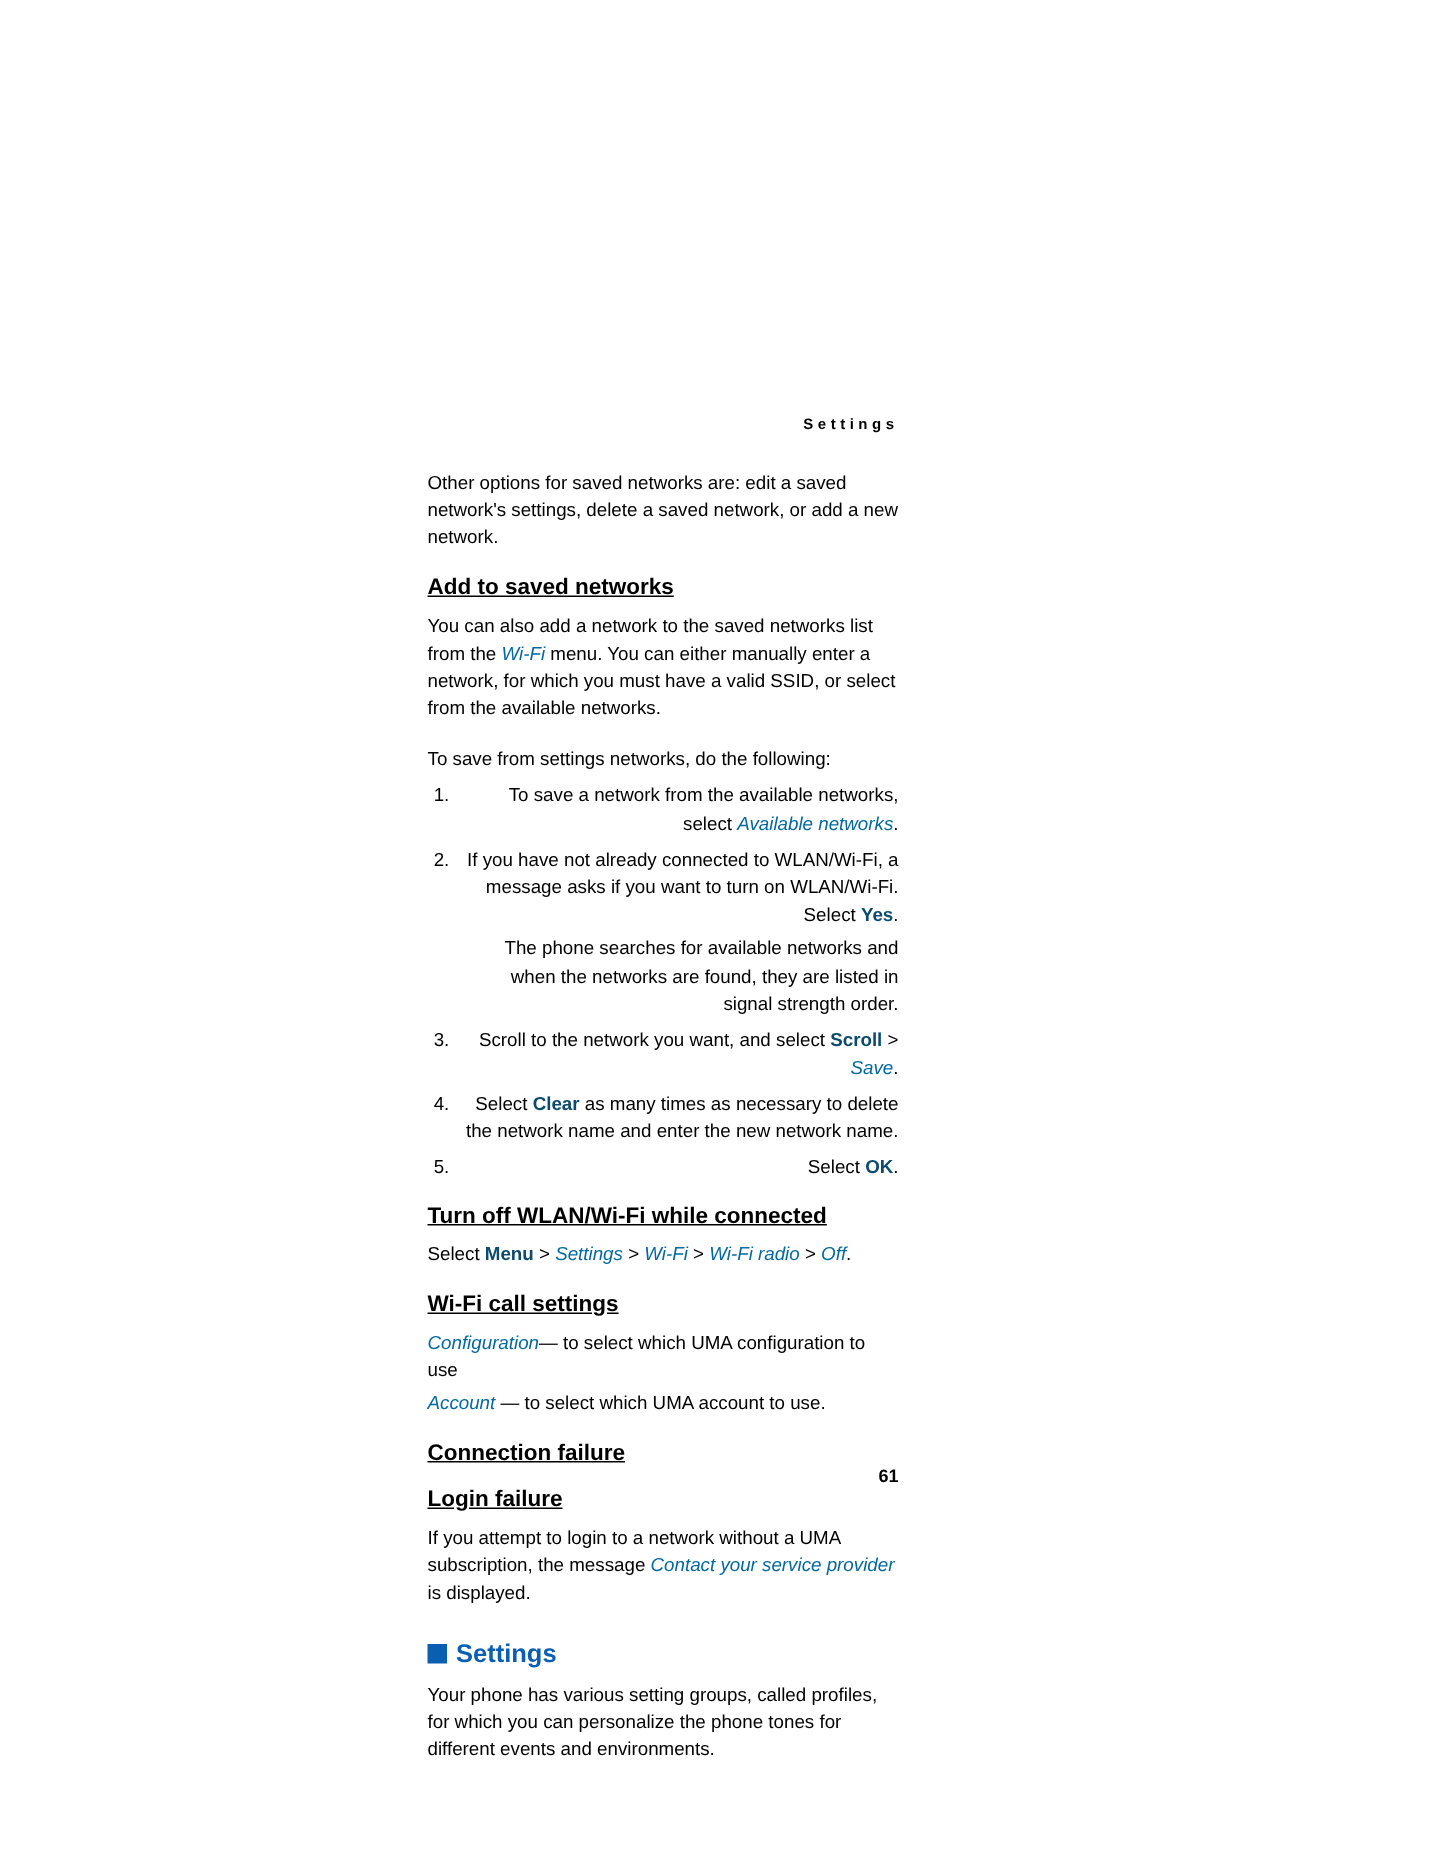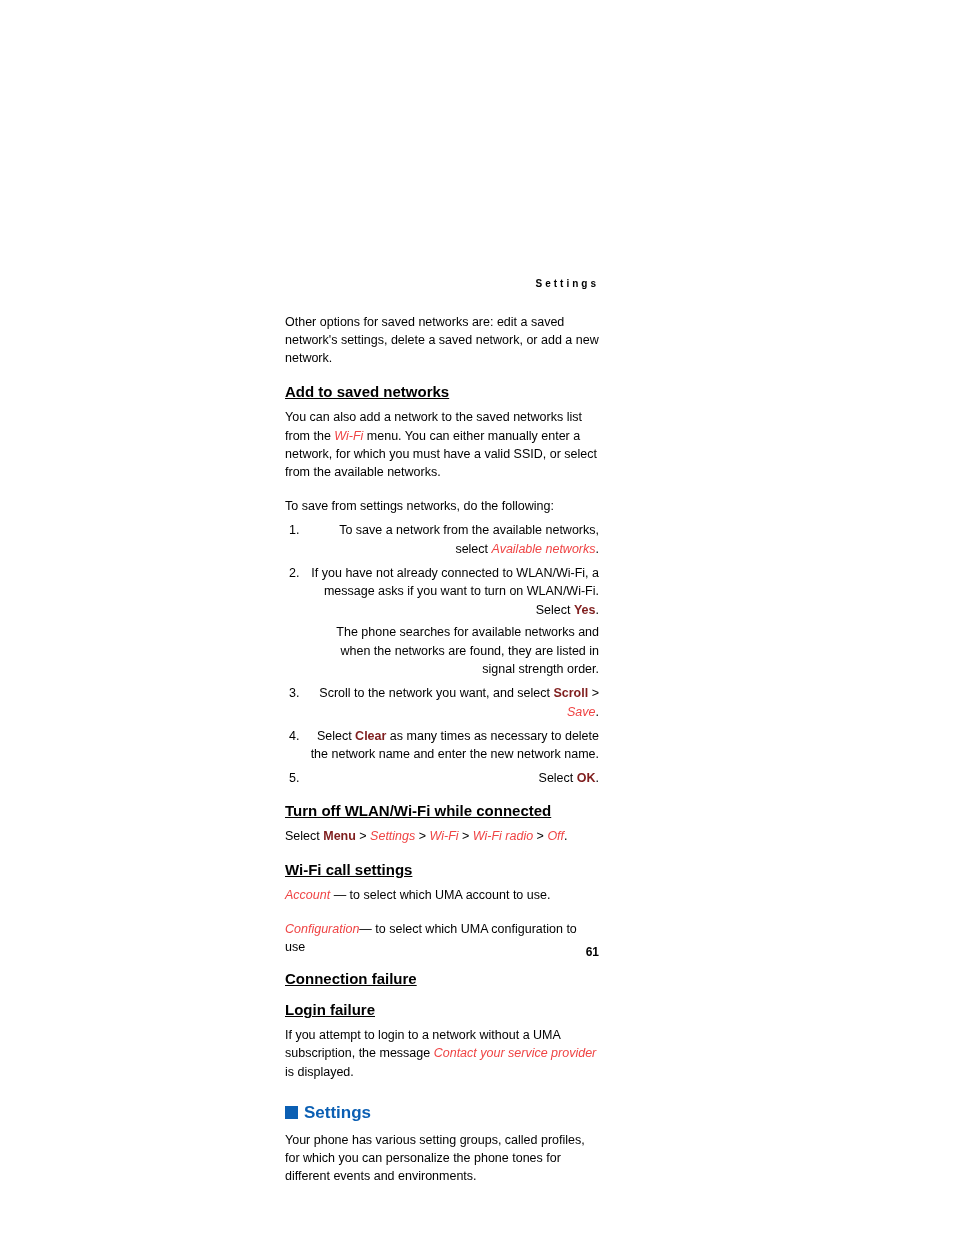--- a/index.html
+++ b/index.html
@@ -44,46 +44,46 @@
     }
     .major-heading .square {
       display: inline-block;
       width: 13px;
       height: 13px;
       background: #0b5fb3;
       margin-right: 6px;
       vertical-align: -1px;
     }
     .term {
-      color: #ef4444;
+      color: #0369a1;
       font-style: italic;
     }
     .menu {
-      color: #7f1d1d;
+      color: #0c4a6e;
       font-weight: bold;
     }
     ol {
       font-size: 12.5px;
       line-height: 1.5;
       padding-left: 18px;
       margin-top: 6px;
       margin-bottom: 12px;
       text-align: right;
     }
     ol li {
       padding-left: 4px;
       margin-bottom: 5px;
     }
     .sub-para {
       margin-top: 3px;
     }
     .page-number {
       position: absolute;
       right: 272px;
-      bottom: 276px;
+      bottom: 244px;
       font-size: 12px;
       font-weight: bold;
     }
   </style>
 </head>
 <body>
 
 <div class="page">
   <div class="header-label">Settings</div>
 
@@ -112,25 +112,25 @@
       <span>Select </span><span class="menu">OK</span><span>.</span>
     </li>
   </ol>
 
   <div class="section-heading">Turn off WLAN/Wi-Fi while connected</div>
   <div class="body-text">
     <span>Select </span><span class="menu">Menu</span><span> &gt; </span><span class="term">Settings</span><span> &gt; </span><span class="term">Wi-Fi</span><span> &gt; </span><span class="term">Wi-Fi radio</span><span> &gt; </span><span class="term">Off</span><span>.</span>
   </div>
 
   <div class="section-heading">Wi-Fi call settings</div>
+  <div class="body-text" style="margin-bottom:4px;">
+    <span class="term">Configuration</span><span>— to select which UMA configuration to use</span>
+  </div>
   <div class="body-text">
     <span class="term">Account</span><span> — to select which UMA account to use.</span>
-  </div>
-  <div class="body-text" style="margin-bottom:4px;">
-    <span class="term">Configuration</span><span>— to select which UMA configuration to use</span>
   </div>
 
   <div class="section-heading">Connection failure</div>
 
   <div class="section-heading">Login failure</div>
   <div class="body-text">
     <span>If you attempt to login to a network without a UMA subscription, the message </span><span class="term">Contact your service provider</span><span> is displayed.</span>
   </div>
 
   <div class="major-heading">

